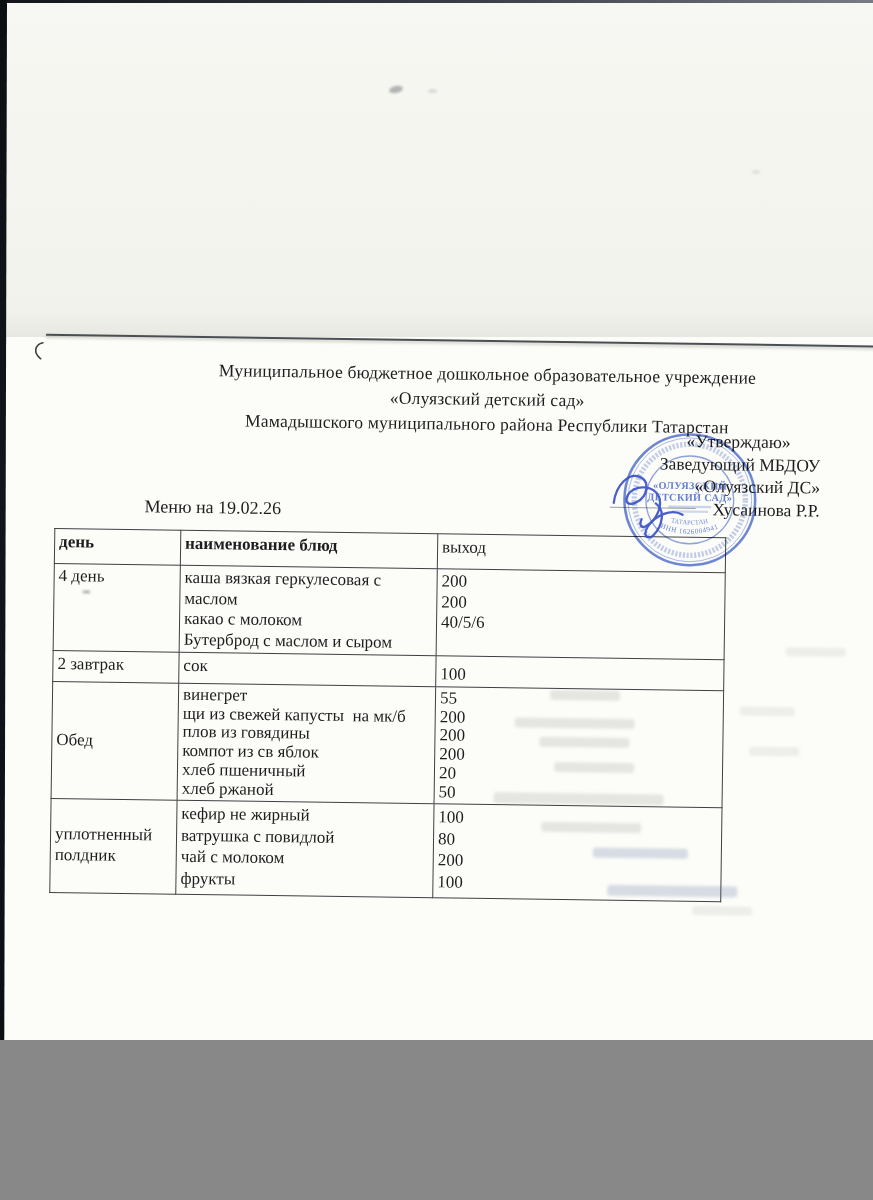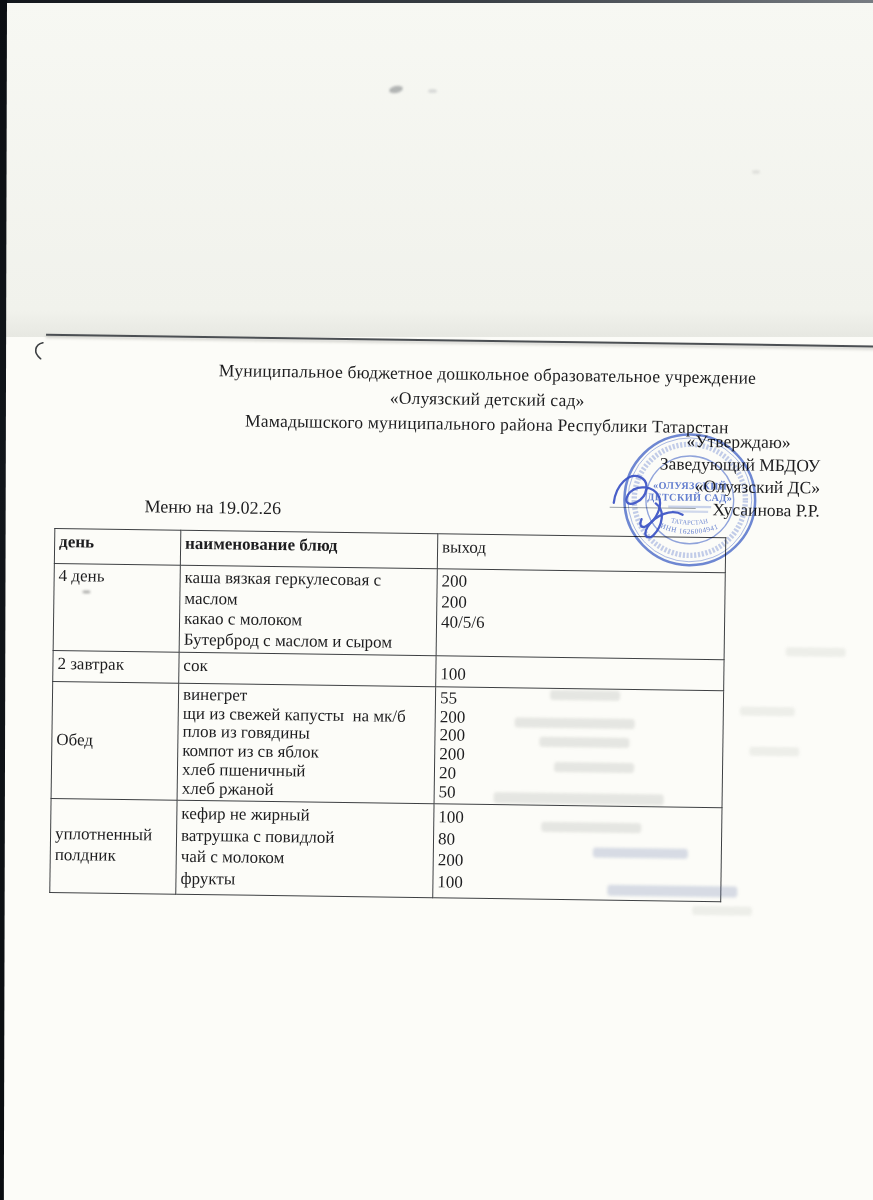--- a/index.html
+++ b/index.html
@@ -1,17 +1,17 @@
 <!DOCTYPE html>
 <html><head>
 <meta charset="utf-8">
 <style>
   html,body{margin:0;padding:0;background:#888;}
   #canvas{
-    position:relative; width:873px; height:1200px; overflow:hidden;
+    position:relative; width:873px; height:1040px; overflow:hidden;
     background:#fcfcf8;
     font-family:"Liberation Serif", serif;
     color:#1d1d1f;
   }
   
   .scan-top-line{position:absolute;left:0;top:0;width:873px;height:3px;
     background:linear-gradient(to right,#12161b,#3a4046 55%,#777c82);}
   .scan-left-strip{position:absolute;left:0;top:0;width:7px;height:1200px;
     background:linear-gradient(to bottom,#0b0e12,#12161b 40%,#0a0d10);
     clip-path:polygon(0 0,100% 0,55% 100%,0 100%);}

